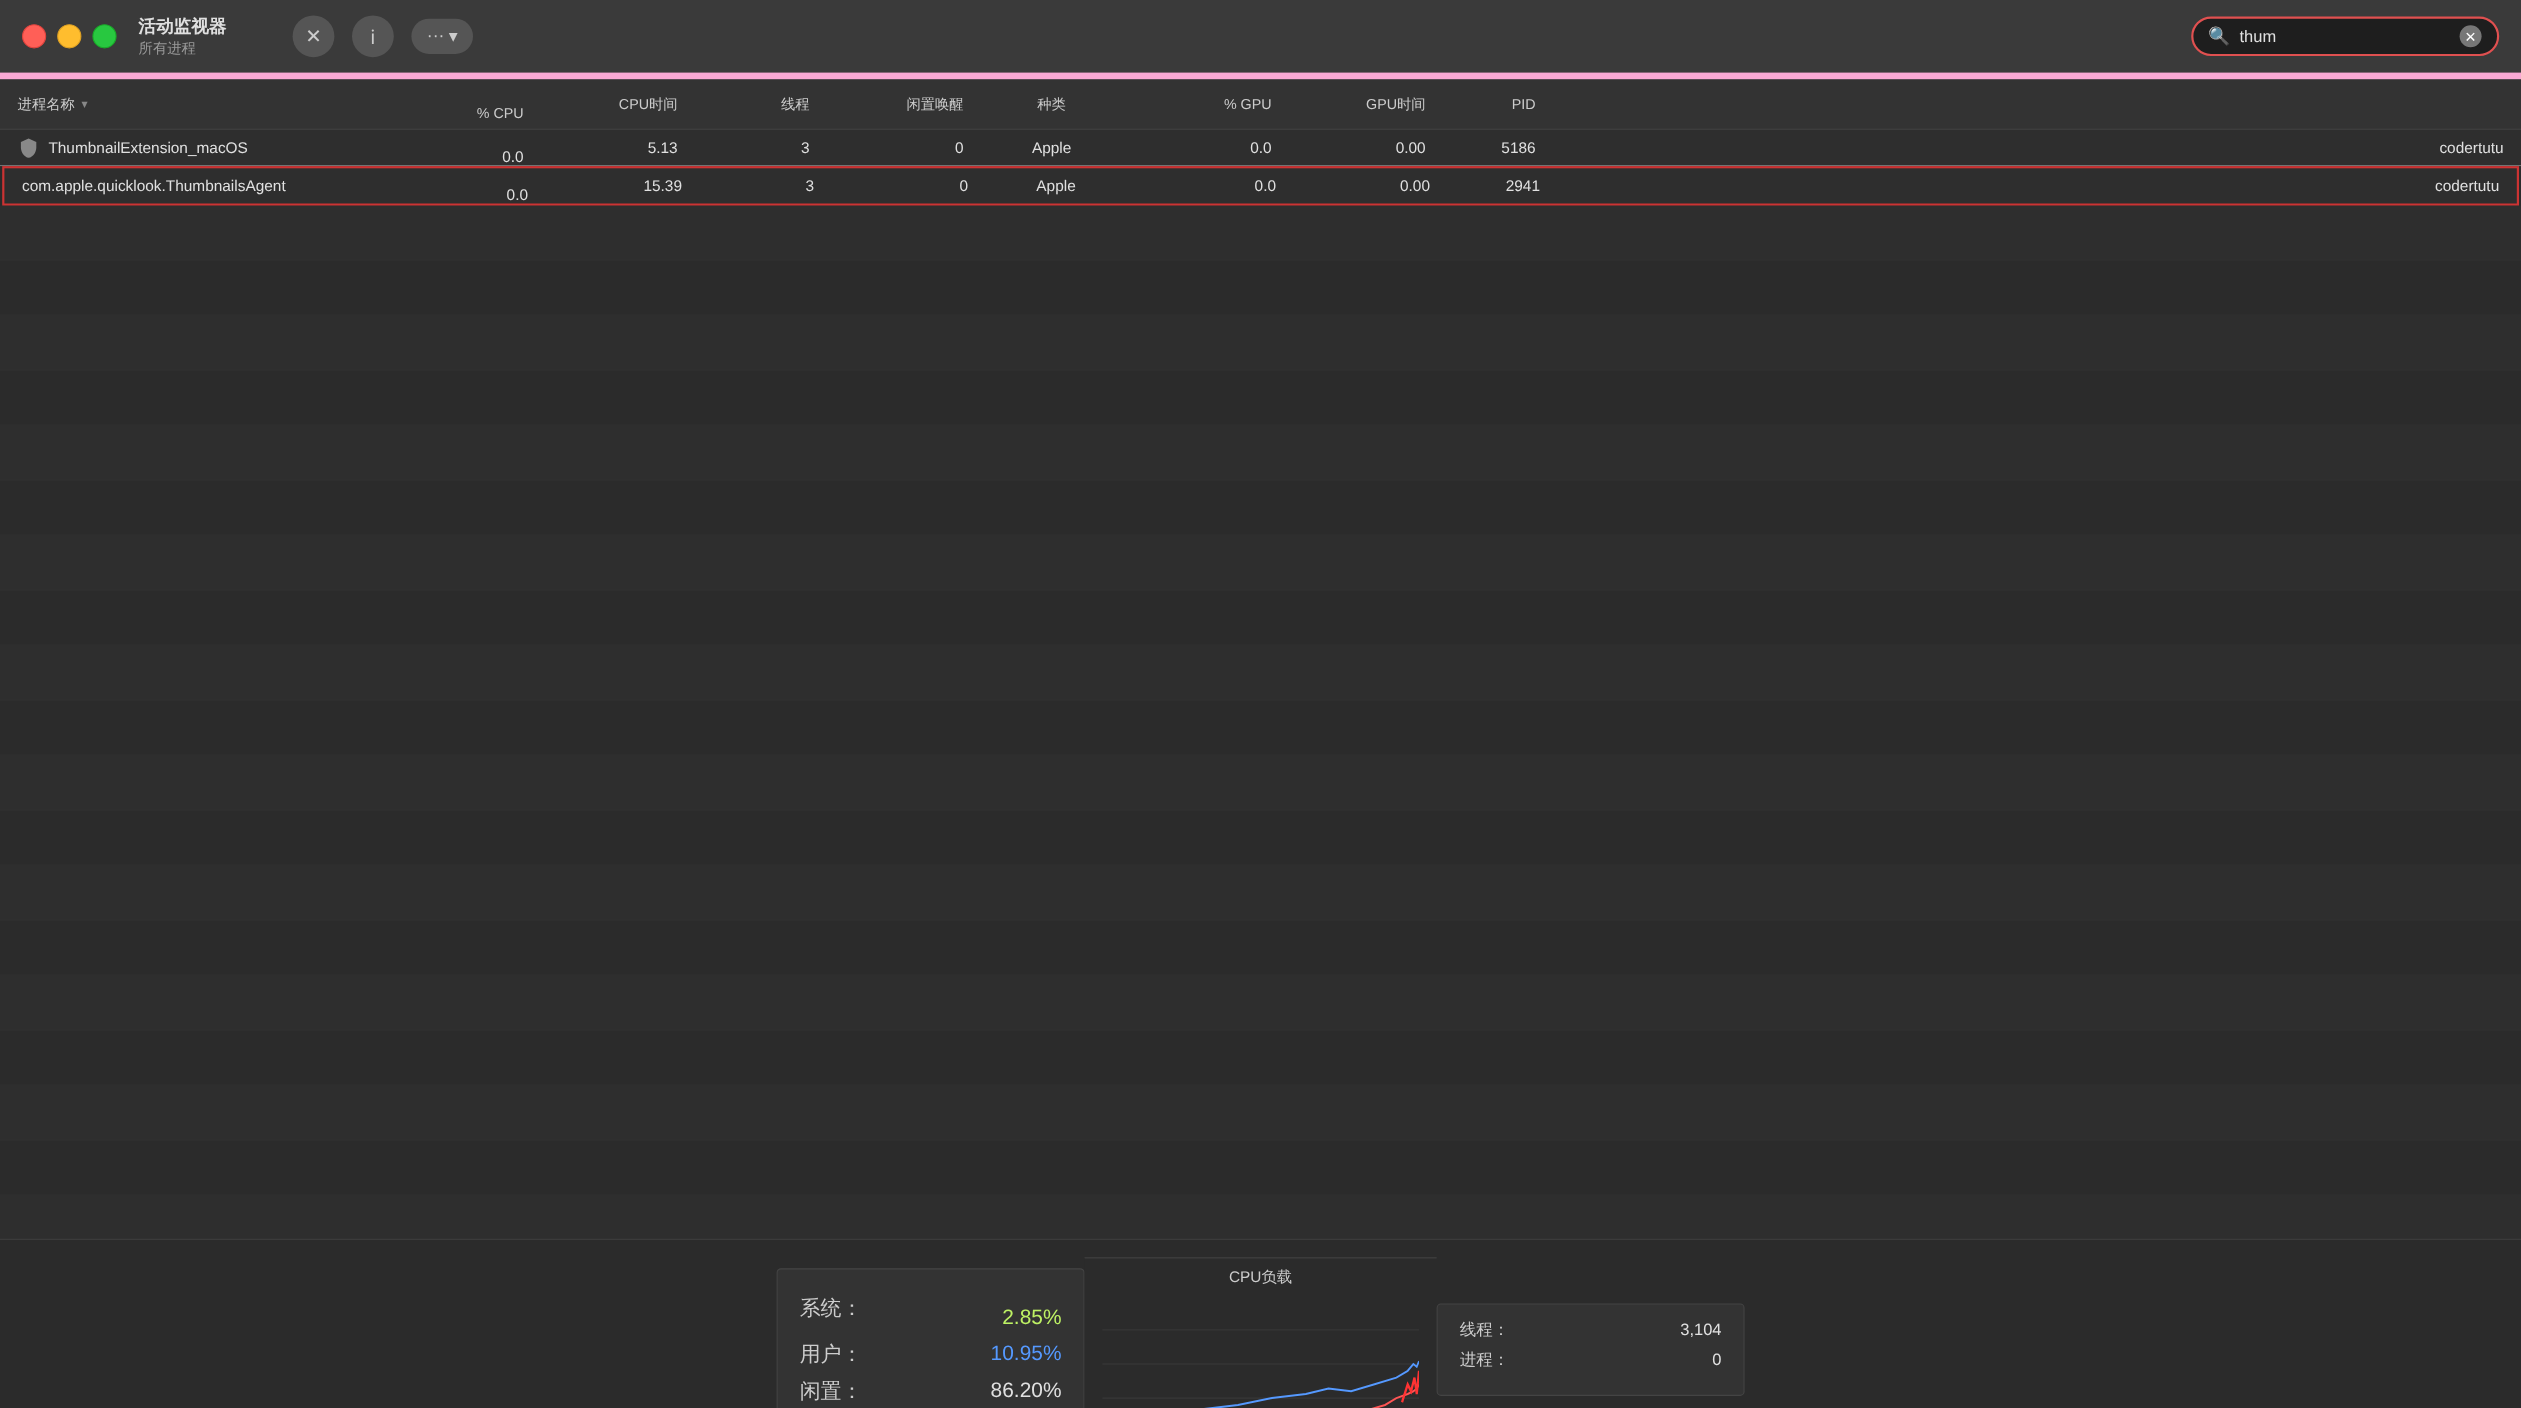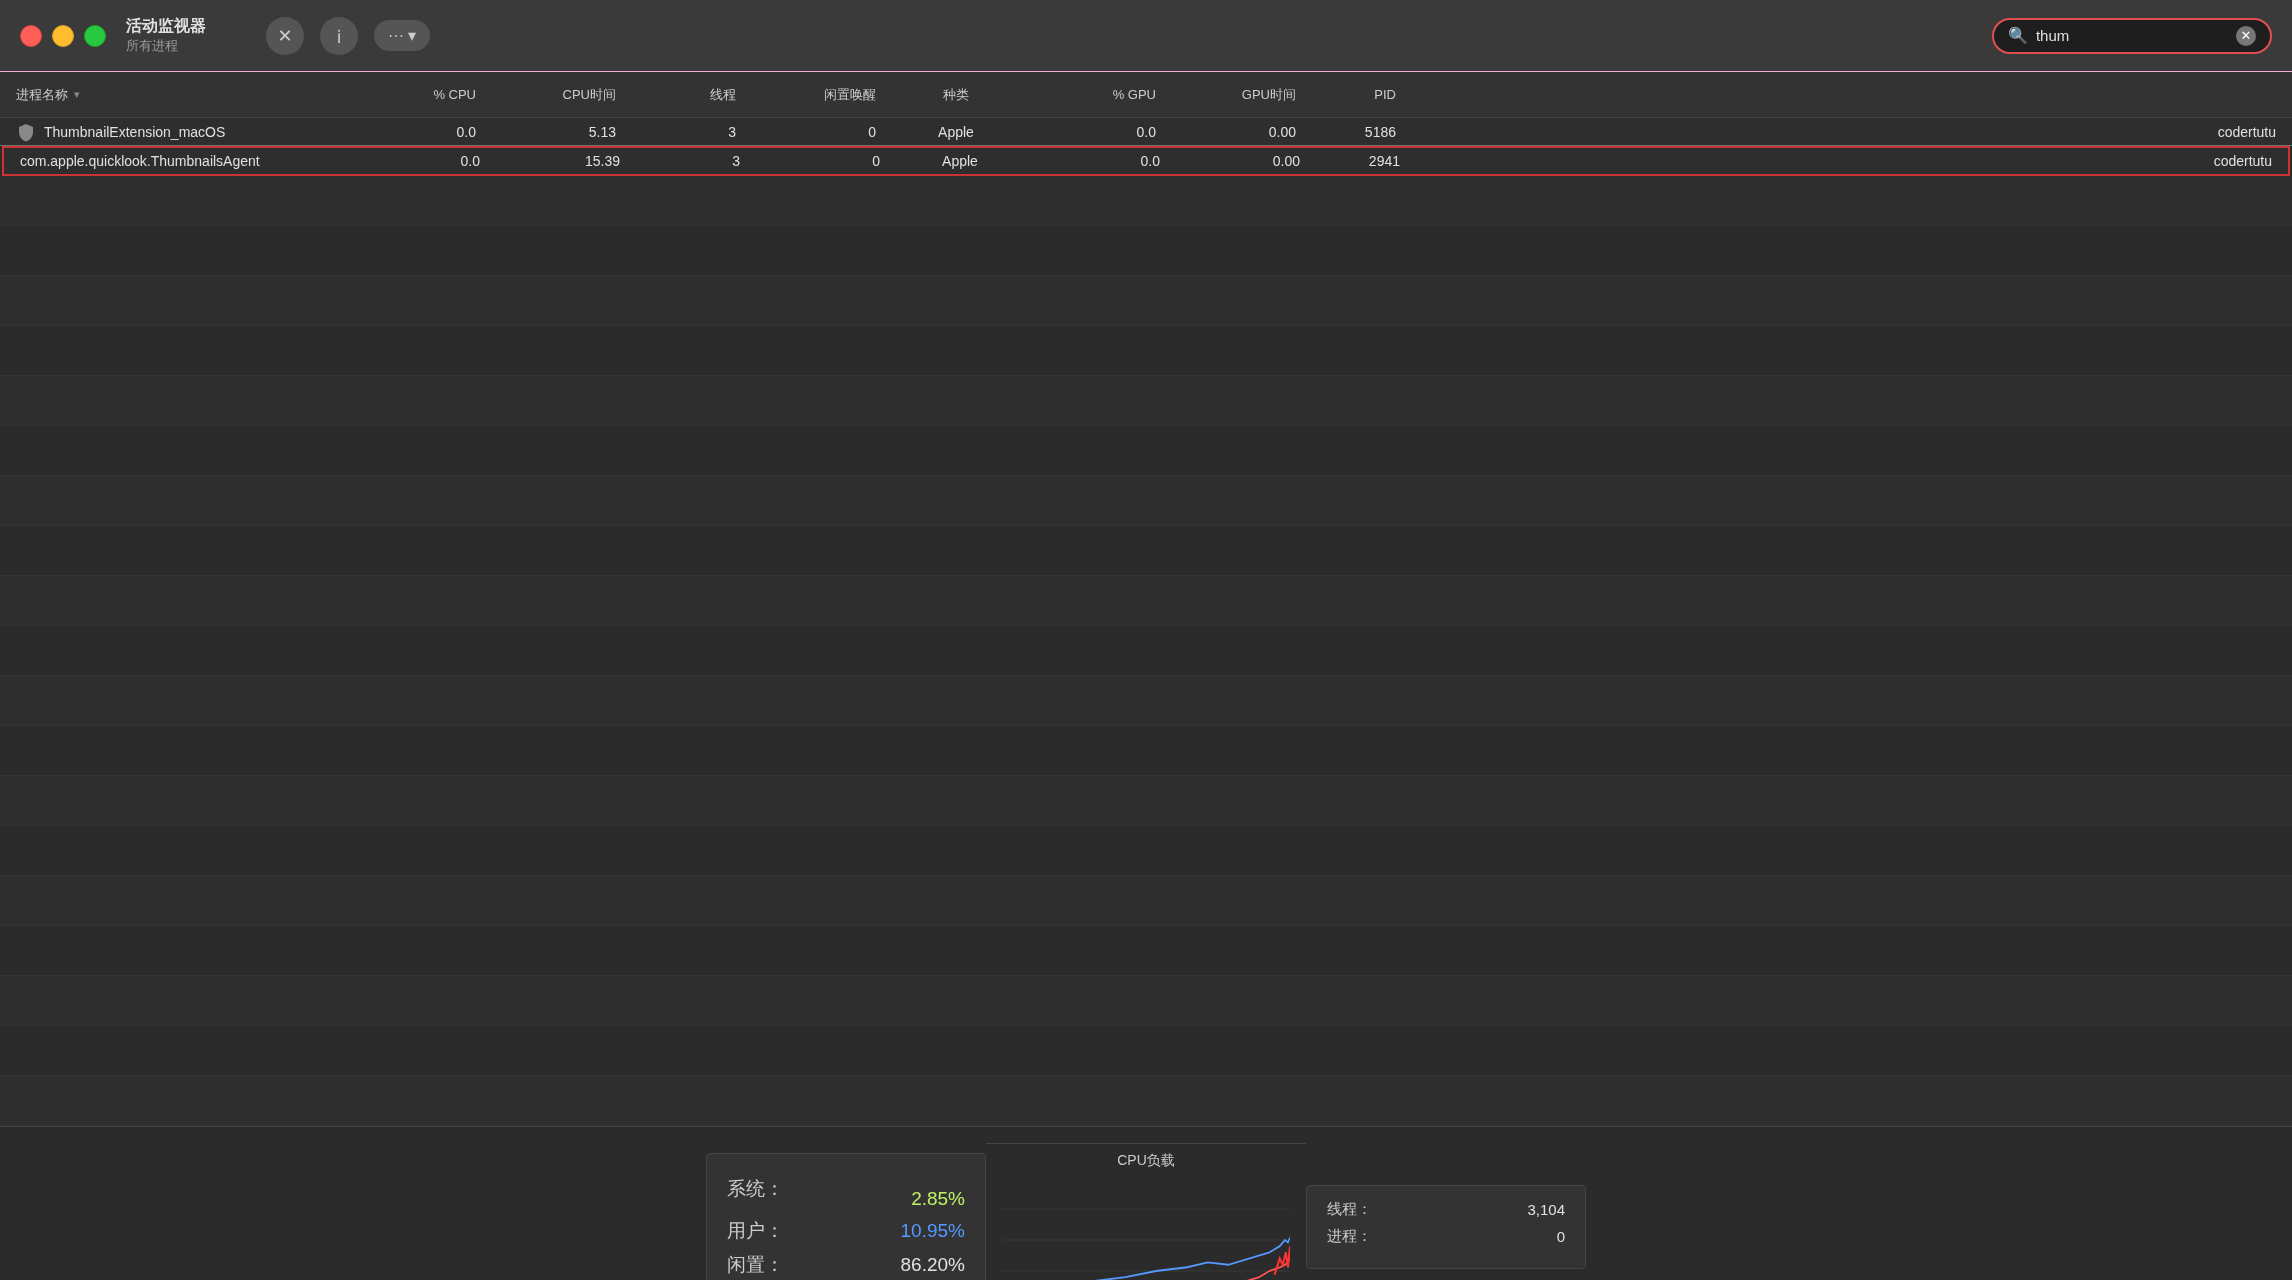--- a/index.html
+++ b/index.html
@@ -12,21 +12,21 @@
       overflow: hidden;
     }
 
     
     .titlebar {
       display: flex;
       align-items: center;
       background: #3a3a3a;
       height: 72px;
       padding: 0 20px;
-      border-bottom: 1px solid #f9a8d4;
+      border-bottom: 6px solid #f9a8d4;
       position: relative;
     }
     .traffic-lights {
       display: flex;
       gap: 10px;
       margin-right: 20px;
     }
     .traffic-light {
       width: 22px;
       height: 22px;
@@ -167,21 +167,21 @@
     }
     .col-name .sort-icon {
       color: #888;
       font-size: 11px;
     }
     .col {
       font-size: 13px;
       color: #ccc;
       text-align: right;
     }
-    .col-cpu { flex: 0 0 120px; }
+    .col-cpu { flex: 0 0 120px; margin-top: 16px; }
     .col-cputime { flex: 0 0 140px; }
     .col-thread { flex: 0 0 120px; }
     .col-idle { flex: 0 0 140px; }
     .col-kind { flex: 0 0 160px; text-align: center; }
     .col-gpu { flex: 0 0 120px; }
     .col-gputime { flex: 0 0 140px; }
     .col-pid { flex: 0 0 100px; }
     .col-user { flex: 1; }
     .table-row {
       display: flex;

